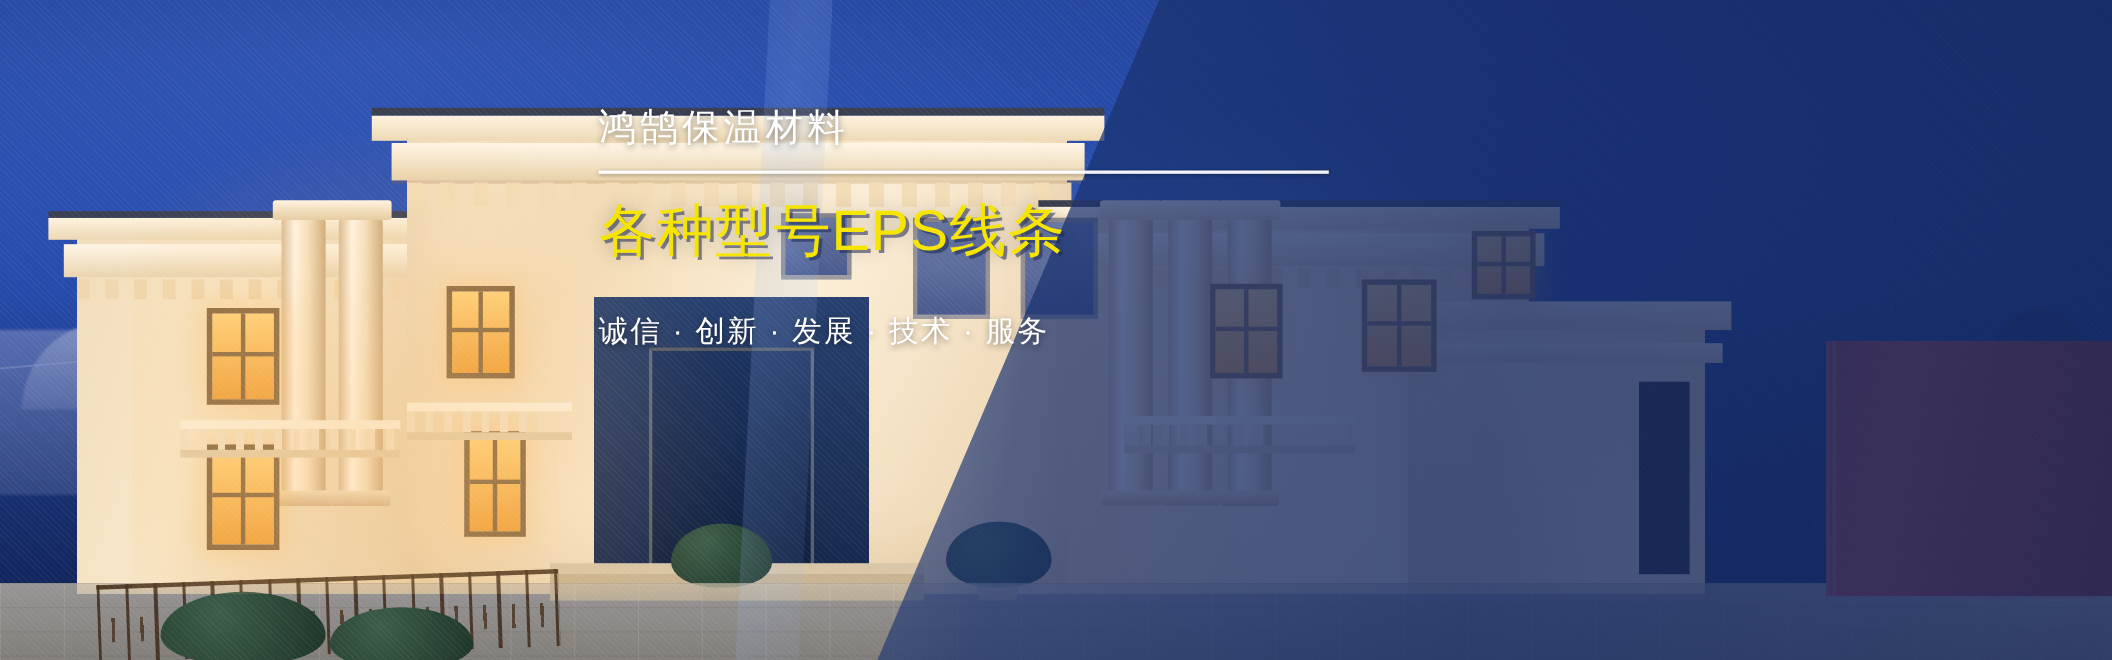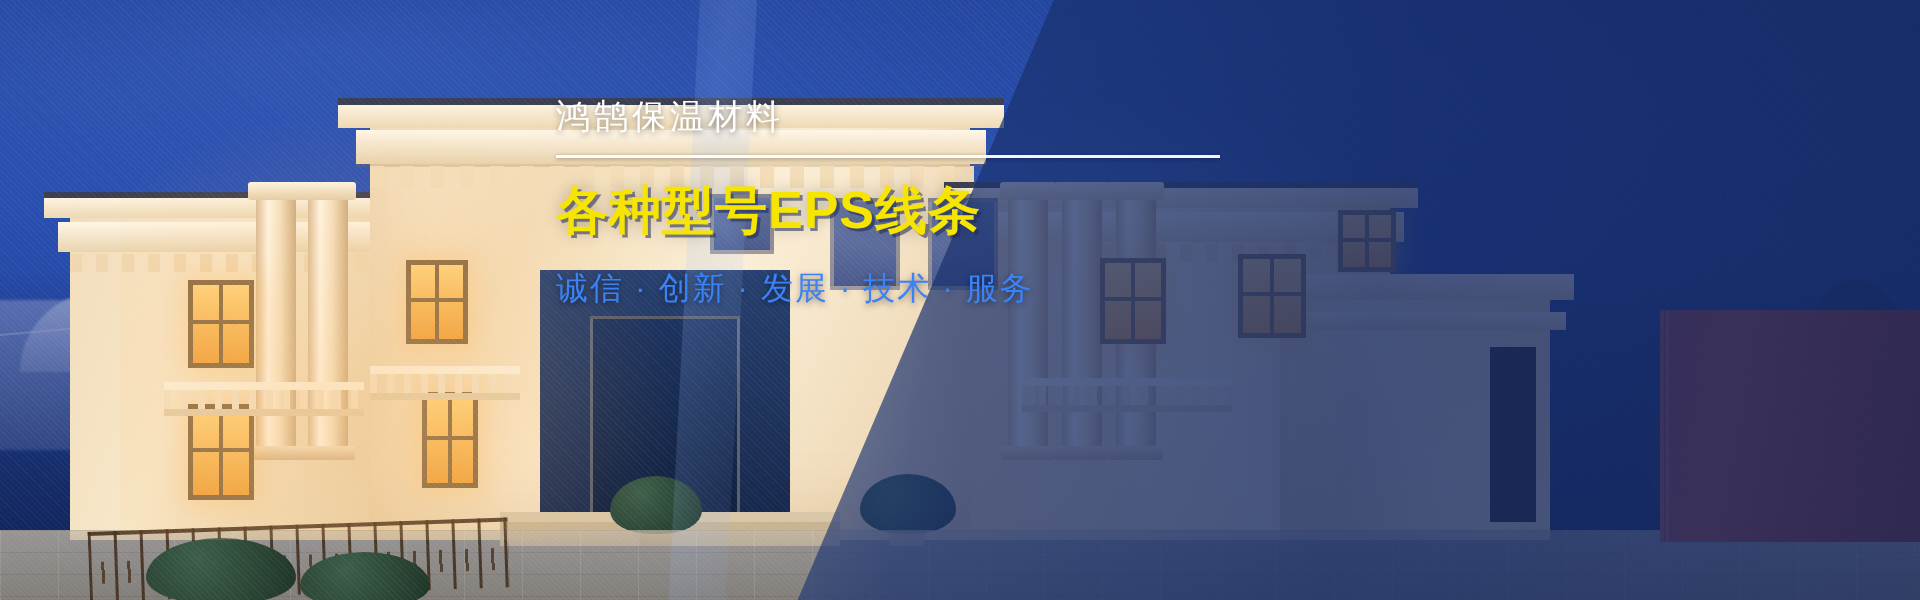--- a/index.html
+++ b/index.html
@@ -319,42 +319,42 @@
   }
   .overlay-edge {
     position:absolute; top:0; left:627px; width:130px; height:600px;
     background:linear-gradient(100deg, rgba(150,190,255,.00) 0%, rgba(160,195,255,.18) 45%, rgba(120,160,240,.05) 100%);
     clip-path:polygon(56% 0, 100% 0, 76% 100%, 32% 100%);
     pointer-events:none;
   }
 
   
   .content {
-    position:absolute; left:556px; top:96px; width:720px;
+    position:absolute; left:544px; top:96px; width:720px;
   }
   .brand {
     font-size:34px; line-height:1.2; color:#ffffff;
     letter-spacing:4px; font-weight:400;
     text-shadow:0 2px 6px rgba(0,0,0,.45);
   }
   .rule {
     margin-top:18px; width:664px; height:3px;
     background:#ffffff; opacity:.95;
     box-shadow:0 1px 4px rgba(0,0,0,.35);
   }
   .headline { margin-top:22px; }
   .headline-line {
-    font-size:52px; line-height:1.17; font-weight:bold;
+    font-size:52px; line-height:1.17; font-weight:normal;
     color:#f5e500; letter-spacing:1px;
     text-shadow:3px 3px 0 rgba(30,40,90,.55), 0 0 16px rgba(0,0,0,.28);
     white-space:nowrap;
   }
   .tagline {
-    margin-top:26px;
-    font-size:32px; color:#3b82f6; letter-spacing:2px;
+    margin-top:42px;
+    font-size:27px; color:#ffffff; letter-spacing:2px;
     text-shadow:0 2px 6px rgba(0,0,0,.45);
     white-space:nowrap;
   }
 </style>
 </head>
 <body>
 
 <div id="banner">
 
   <div class="sky"></div>

